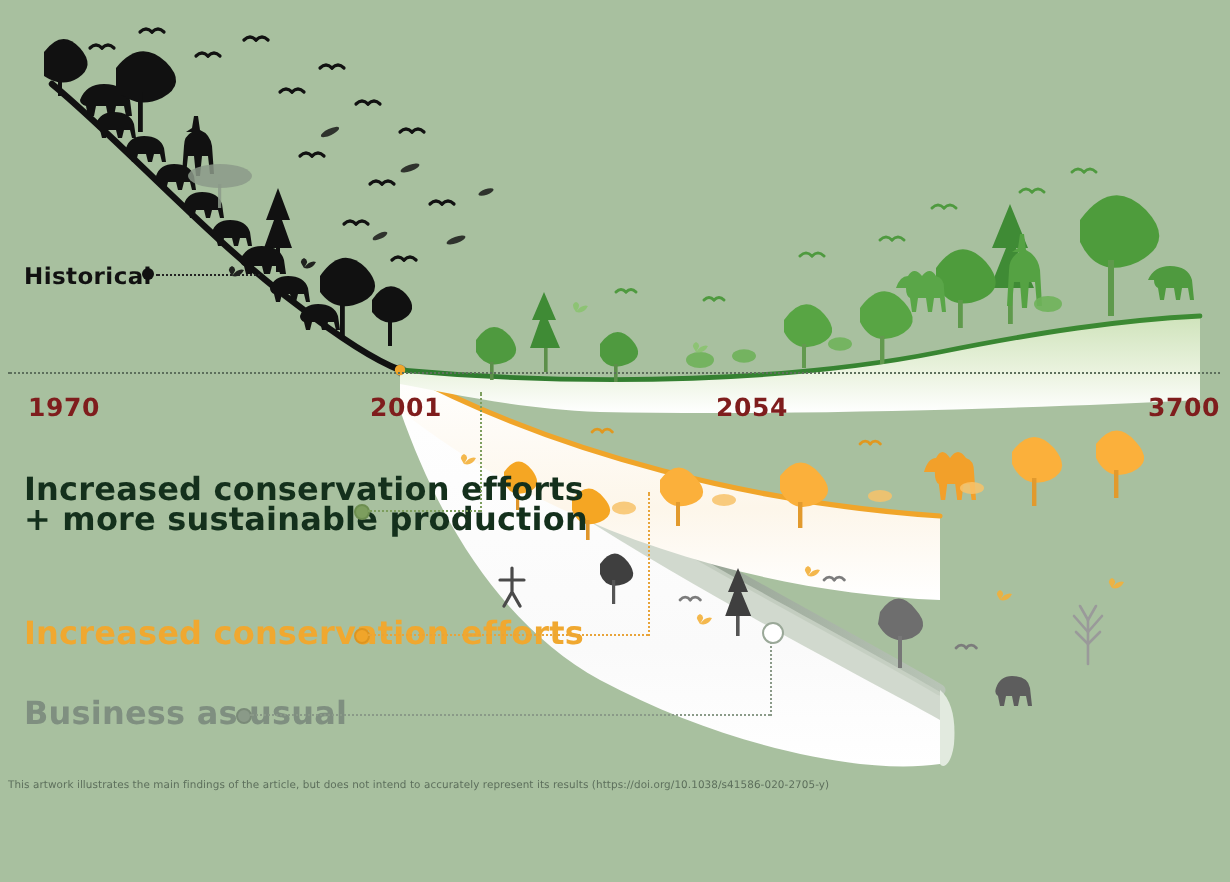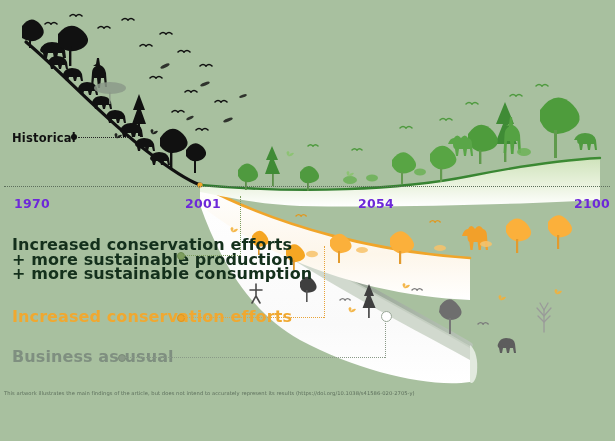--- a/index.html
+++ b/index.html
@@ -8,21 +8,21 @@
     background:#a8c09f;
     font-family:"DejaVu Sans", sans-serif;
     overflow:hidden;
     position:relative;
   }
   #figure{position:absolute;inset:0;}
   svg.layer{position:absolute;left:0;top:0;width:615px;height:441px;}
   .lbl{position:absolute;white-space:nowrap;}
   .year{
     font-family:"DejaVu Sans", sans-serif;
-    font-weight:bold;font-size:12.5px;color:#6d28d9;
+    font-weight:bold;font-size:12.5px;color:#7f1d1d;
     letter-spacing:.3px;
   }
   .hist-label{
     font-family:"DejaVu Sans", sans-serif;
     font-weight:bold;font-size:11.5px;color:#111;
     letter-spacing:.2px;
   }
   .scen{
     font-family:"DejaVu Sans", sans-serif;
     font-size:16px;line-height:14.5px;
@@ -349,30 +349,29 @@
     <g>
       <circle cx="200" cy="185" r="2.6" fill="#f0a52a"></circle>
     </g>
   </svg>
 
   <div class="dotline" style="left:4px;top:186px;width:606px;border-top-color:#5d6f5c;"></div>
 
   <div class="lbl year" style="left:14px;top:196px;">1970</div>
   <div class="lbl year" style="left:185px;top:196px;">2001</div>
   <div class="lbl year" style="left:358px;top:196px;">2054</div>
-  <div class="lbl year" style="left:574px;top:196px;">2100</div>
+  <div class="lbl year" style="left:574px;top:196px;">3700</div>
 
   <div class="lbl hist-label" style="left:12px;top:131px;">Historical</div>
   <div class="bullet black" style="left:71px;top:134px;"></div>
   <div class="dotline black" style="left:78px;top:137px;width:52px;"></div>
 
   <div class="lbl scen green" style="left:12px;top:238px;">
     <div>Increased conservation efforts</div>
     <div>+ more sustainable production</div>
-    <div>+ more sustainable consumption</div>
   </div>
   <div class="bullet green" style="left:177px;top:252px;"></div>
   <div class="dotline green" style="left:184px;top:255px;width:56px;"></div>
   <div class="dotvert green" style="left:240px;top:196px;height:60px;"></div>
 
   <div class="lbl scen orange" style="left:12px;top:310px;">
     <div>Increased conservation efforts</div>
   </div>
   <div class="bullet orange" style="left:177px;top:314px;"></div>
   <div class="dotline orange" style="left:184px;top:317px;width:140px;"></div>

